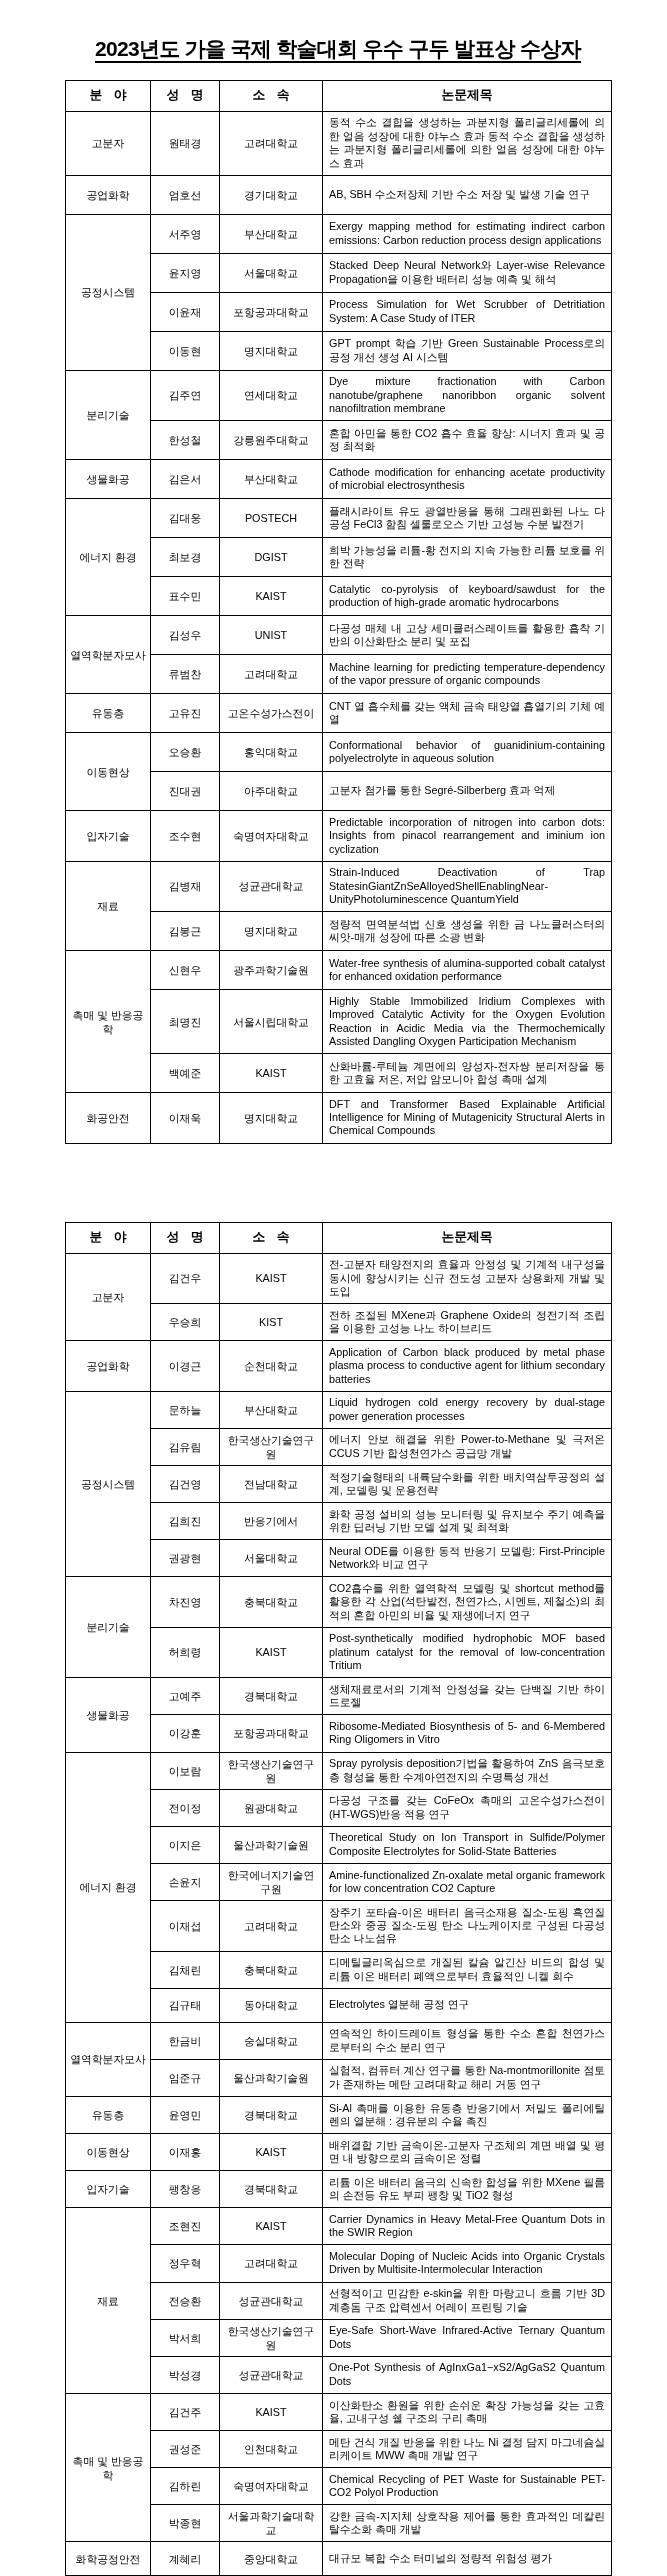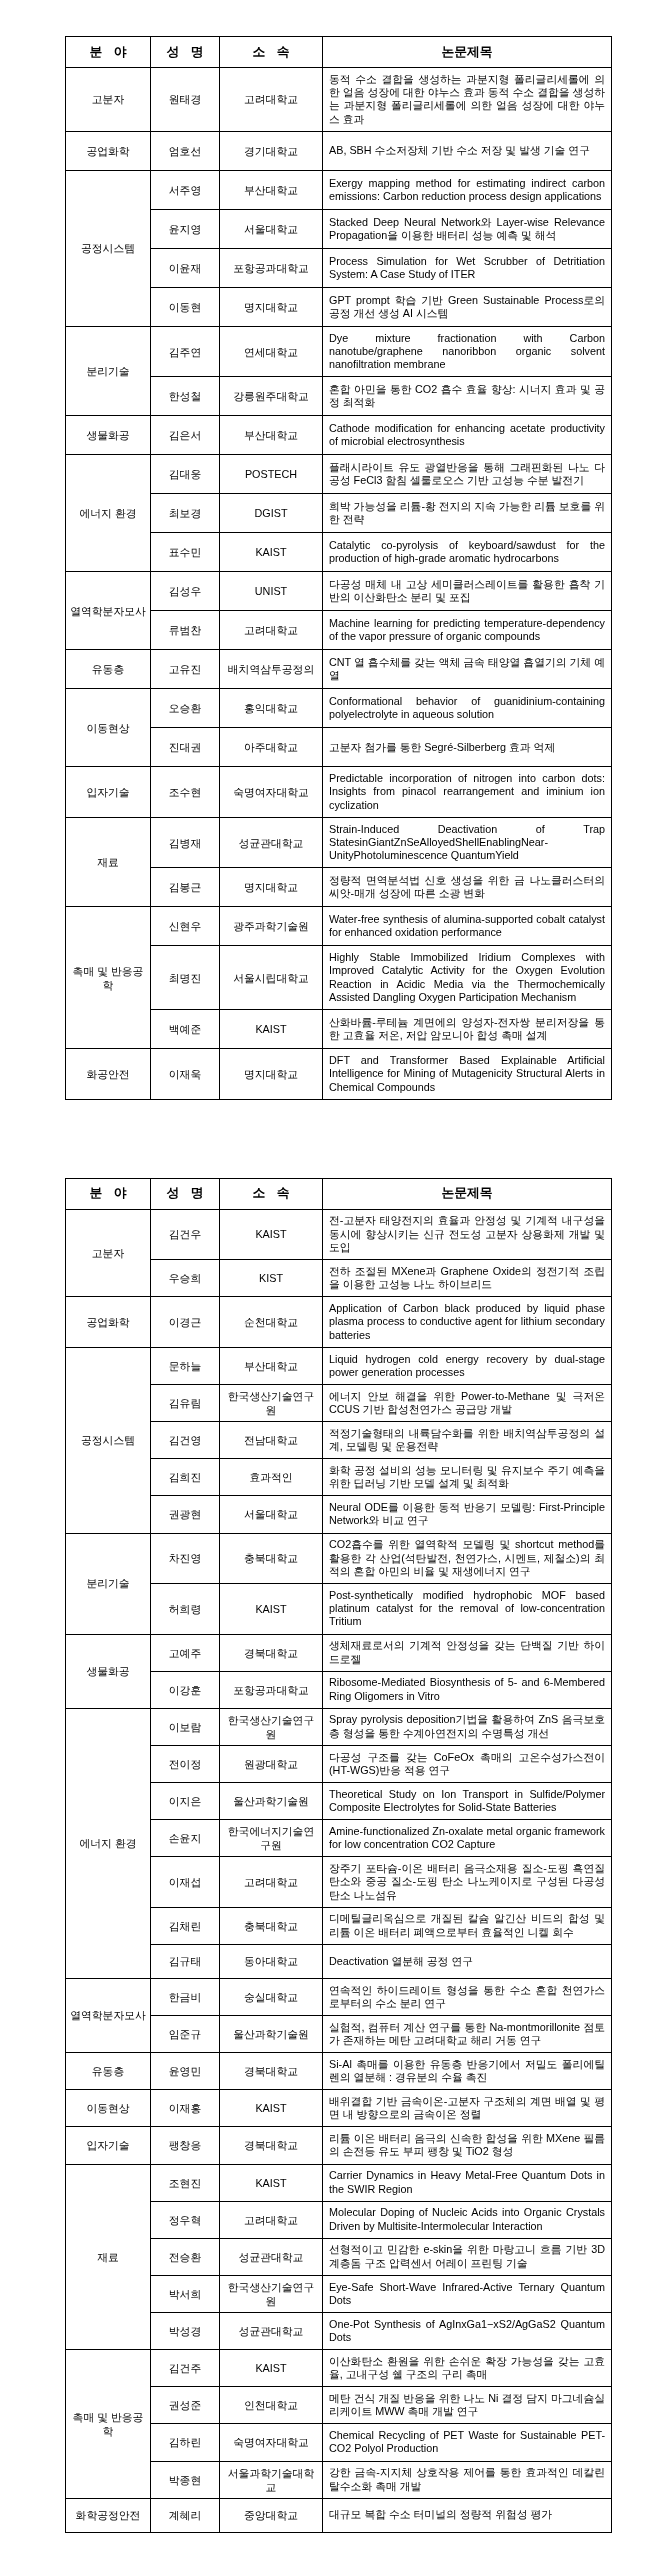--- a/index.html
+++ b/index.html
@@ -18,20 +18,21 @@
   .paper-cell{font-size:10.8px;line-height:1.24;text-align:justify;text-justify:inter-word;padding:4.7px 6px;overflow-wrap:anywhere;word-break:break-word;font-weight:400;margin-left:44px;}
   .t1 tbody td{height:39px;}
   .t2 tbody td{height:34px;}
 </style>
 </head>
 <body>
 
 <main class="page">
 
   <section class="award-section">
+    <h1 class="doc-title"><span class="underline">2023년도 가을 국제 학술대회 우수 구두 발표상 수상자</span></h1>
     <table class="award-table t1">
         <colgroup>
           <col style="width: 85px;">
           <col style="width: 69px;">
           <col style="width: 103px;">
           <col style="width: 289px;">
         </colgroup>
         <thead>
           <tr>
             <th>분 야</th>
@@ -114,21 +115,21 @@
             <td class="paper-cell">다공성 매체 내 고상 세미클러스레이트를 활용한 흡착 기반의 이산화탄소 분리 및 포집</td>
           </tr>
           <tr>
             <td class="name-cell">류범찬</td>
             <td class="aff-cell">고려대학교</td>
             <td class="paper-cell">Machine learning for predicting temperature-dependency of the vapor pressure of organic compounds</td>
           </tr>
           <tr class="group-start">
             <td class="field-cell" rowspan="1">유동층</td>
             <td class="name-cell">고유진</td>
-            <td class="aff-cell">배치역삼투공정의</td>
+            <td class="aff-cell">고온수성가스전이</td>
             <td class="paper-cell">CNT 열 흡수체를 갖는 액체 금속 태양열 흡열기의 기체 예열</td>
           </tr>
           <tr class="group-start">
             <td class="field-cell" rowspan="2">이동현상</td>
             <td class="name-cell">오승환</td>
             <td class="aff-cell">홍익대학교</td>
             <td class="paper-cell">Conformational behavior of guanidinium-containing polyelectrolyte in aqueous solution</td>
           </tr>
           <tr>
             <td class="name-cell">진대권</td>
@@ -203,41 +204,41 @@
           </tr>
           <tr>
             <td class="name-cell">우승희</td>
             <td class="aff-cell">KIST</td>
             <td class="paper-cell">전하 조절된 MXene과 Graphene Oxide의 정전기적 조립을 이용한 고성능 나노 하이브리드</td>
           </tr>
           <tr class="group-start">
             <td class="field-cell" rowspan="1">공업화학</td>
             <td class="name-cell">이경근</td>
             <td class="aff-cell">순천대학교</td>
-            <td class="paper-cell">Application of Carbon black produced by liquid phase plasma process to conductive agent for lithium secondary batteries</td>
+            <td class="paper-cell">Application of Carbon black produced by metal phase plasma process to conductive agent for lithium secondary batteries</td>
           </tr>
           <tr class="group-start">
             <td class="field-cell" rowspan="5">공정시스템</td>
             <td class="name-cell">문하늘</td>
             <td class="aff-cell">부산대학교</td>
             <td class="paper-cell">Liquid hydrogen cold energy recovery by dual-stage power generation processes</td>
           </tr>
           <tr>
             <td class="name-cell">김유림</td>
             <td class="aff-cell">한국생산기술연구원</td>
             <td class="paper-cell">에너지 안보 해결을 위한 Power-to-Methane 및 극저온 CCUS 기반 합성천연가스 공급망 개발</td>
           </tr>
           <tr>
             <td class="name-cell">김건영</td>
             <td class="aff-cell">전남대학교</td>
             <td class="paper-cell">적정기술형태의 내륙담수화를 위한 배치역삼투공정의 설계, 모델링 및 운용전략</td>
           </tr>
           <tr>
             <td class="name-cell">김희진</td>
-            <td class="aff-cell">효과적인</td>
+            <td class="aff-cell">반응기에서</td>
             <td class="paper-cell">화학 공정 설비의 성능 모니터링 및 유지보수 주기 예측을 위한 딥러닝 기반 모델 설계 및 최적화</td>
           </tr>
           <tr>
             <td class="name-cell">권광현</td>
             <td class="aff-cell">서울대학교</td>
             <td class="paper-cell">Neural ODE를 이용한 동적 반응기 모델링: First-Principle Network와 비교 연구</td>
           </tr>
           <tr class="group-start">
             <td class="field-cell" rowspan="2">분리기술</td>
             <td class="name-cell">차진영</td>
@@ -287,21 +288,21 @@
             <td class="paper-cell">장주기 포타슘-이온 배터리 음극소재용 질소-도핑 흑연질 탄소와 중공 질소-도핑 탄소 나노케이지로 구성된 다공성 탄소 나노섬유</td>
           </tr>
           <tr>
             <td class="name-cell">김채린</td>
             <td class="aff-cell">충북대학교</td>
             <td class="paper-cell">디메틸글리옥심으로 개질된 칼슘 알긴산 비드의 합성 및 리튬 이온 배터리 폐액으로부터 효율적인 니켈 회수</td>
           </tr>
           <tr>
             <td class="name-cell">김규태</td>
             <td class="aff-cell">동아대학교</td>
-            <td class="paper-cell">Deactivation 열분해 공정 연구</td>
+            <td class="paper-cell">Electrolytes 열분해 공정 연구</td>
           </tr>
           <tr class="group-start">
             <td class="field-cell" rowspan="2">열역학분자모사</td>
             <td class="name-cell">한금비</td>
             <td class="aff-cell">숭실대학교</td>
             <td class="paper-cell">연속적인 하이드레이트 형성을 통한 수소 혼합 천연가스로부터의 수소 분리 연구</td>
           </tr>
           <tr>
             <td class="name-cell">임준규</td>
             <td class="aff-cell">울산과학기술원</td>

